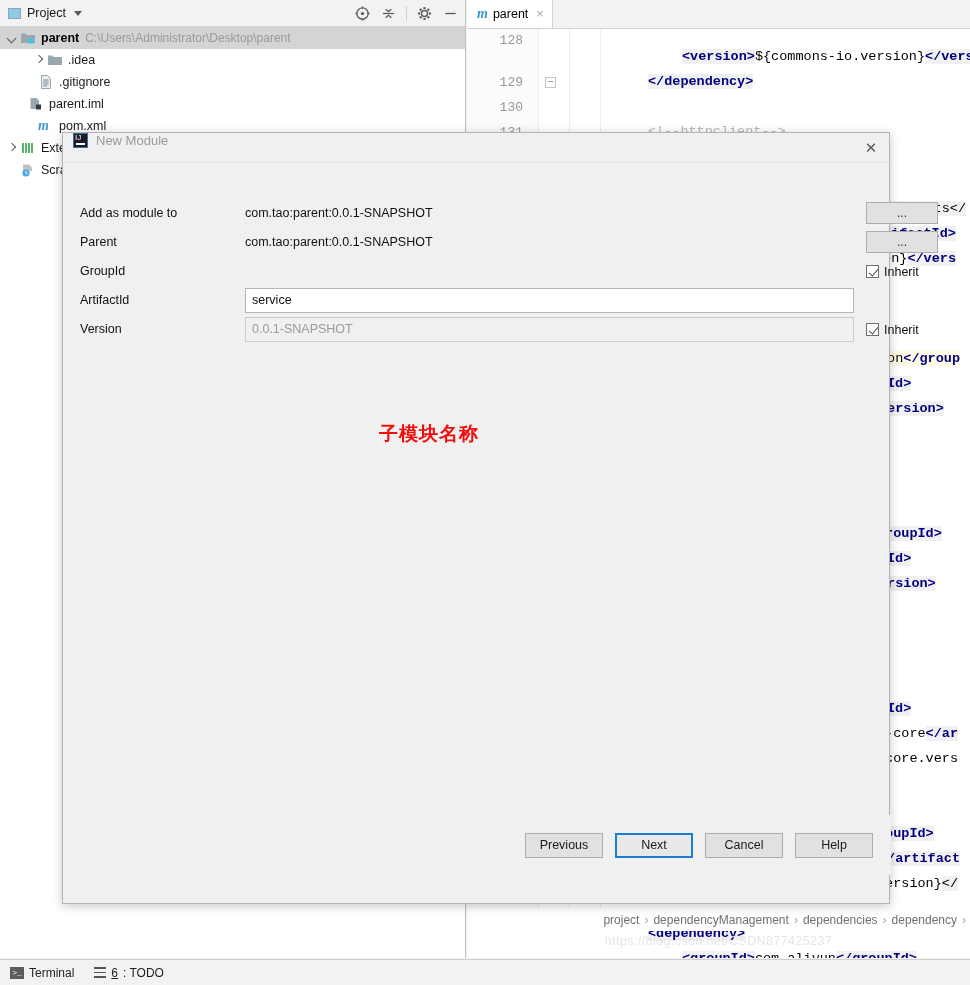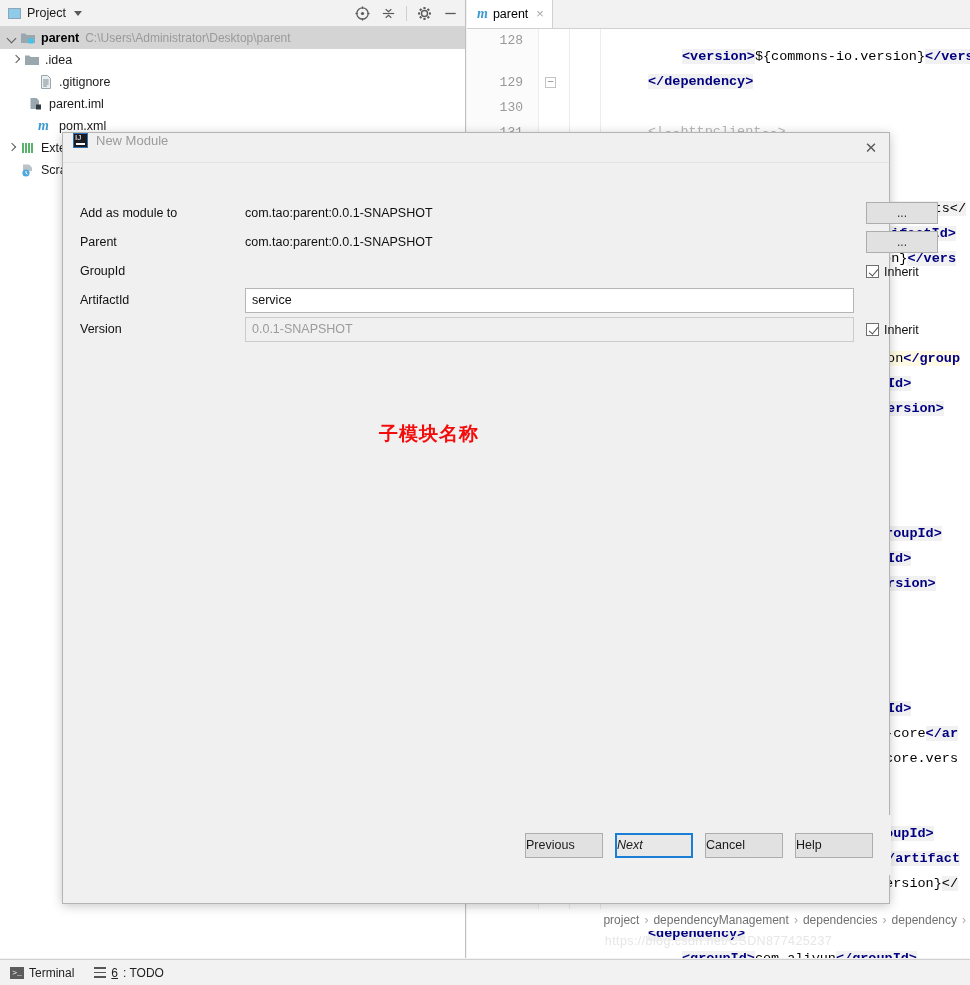--- a/index.html
+++ b/index.html
@@ -303,28 +303,27 @@
     background: #f0f0f0;
     display: flex; align-items: center; justify-content: flex-end;
     gap: 12px;
     padding-right: 18px;
   }
   .dbtn {
     width: 78px; height: 25px;
     border: 1px solid #adadad;
     background: #e1e1e1;
     font-size: 12.5px; color: #1a1a1a;
-    text-align: left; line-height: 23px;
+    text-align: center; line-height: 23px;
     font-family: "Liberation Sans", sans-serif;
   }
   .dbtn.focus {
     border: 2px solid #1a7fd4;
     line-height: 21px;
     background: #e8e8e8;
-    font-style: italic;
   }
 </style>
 </head>
 <body>
 
 <div id="app">
 
   <div id="project-panel">
 
     <div id="project-toolbar">
@@ -374,21 +373,21 @@
         <span class="ico">
           <svg viewBox="0 0 16 16" width="16" height="16">
             <path d="M1 3.5h4.5l1 1.5H15v8H1z" fill="#9aa7ae"></path>
             <rect x="8.5" y="8.5" width="5" height="5" fill="#3fc4f0"></rect>
           </svg>
         </span>
         <span class="lbl-bold">parent</span>
         <span class="lbl-path">C:\Users\Administrator\Desktop\parent</span>
       </div>
 
-      <div class="trow" style="padding-left:10px">
+      <div class="trow" style="padding-left:33px">
         <span class="arrow right"></span>
         <span class="ico">
           <svg viewBox="0 0 16 16" width="16" height="16">
             <path d="M1 3.5h4.5l1 1.5H15v8H1z" fill="#9aa7ae"></path>
           </svg>
         </span>
         <span class="lbl">.idea</span>
       </div>
 
       <div class="trow" style="padding-left:38px">

